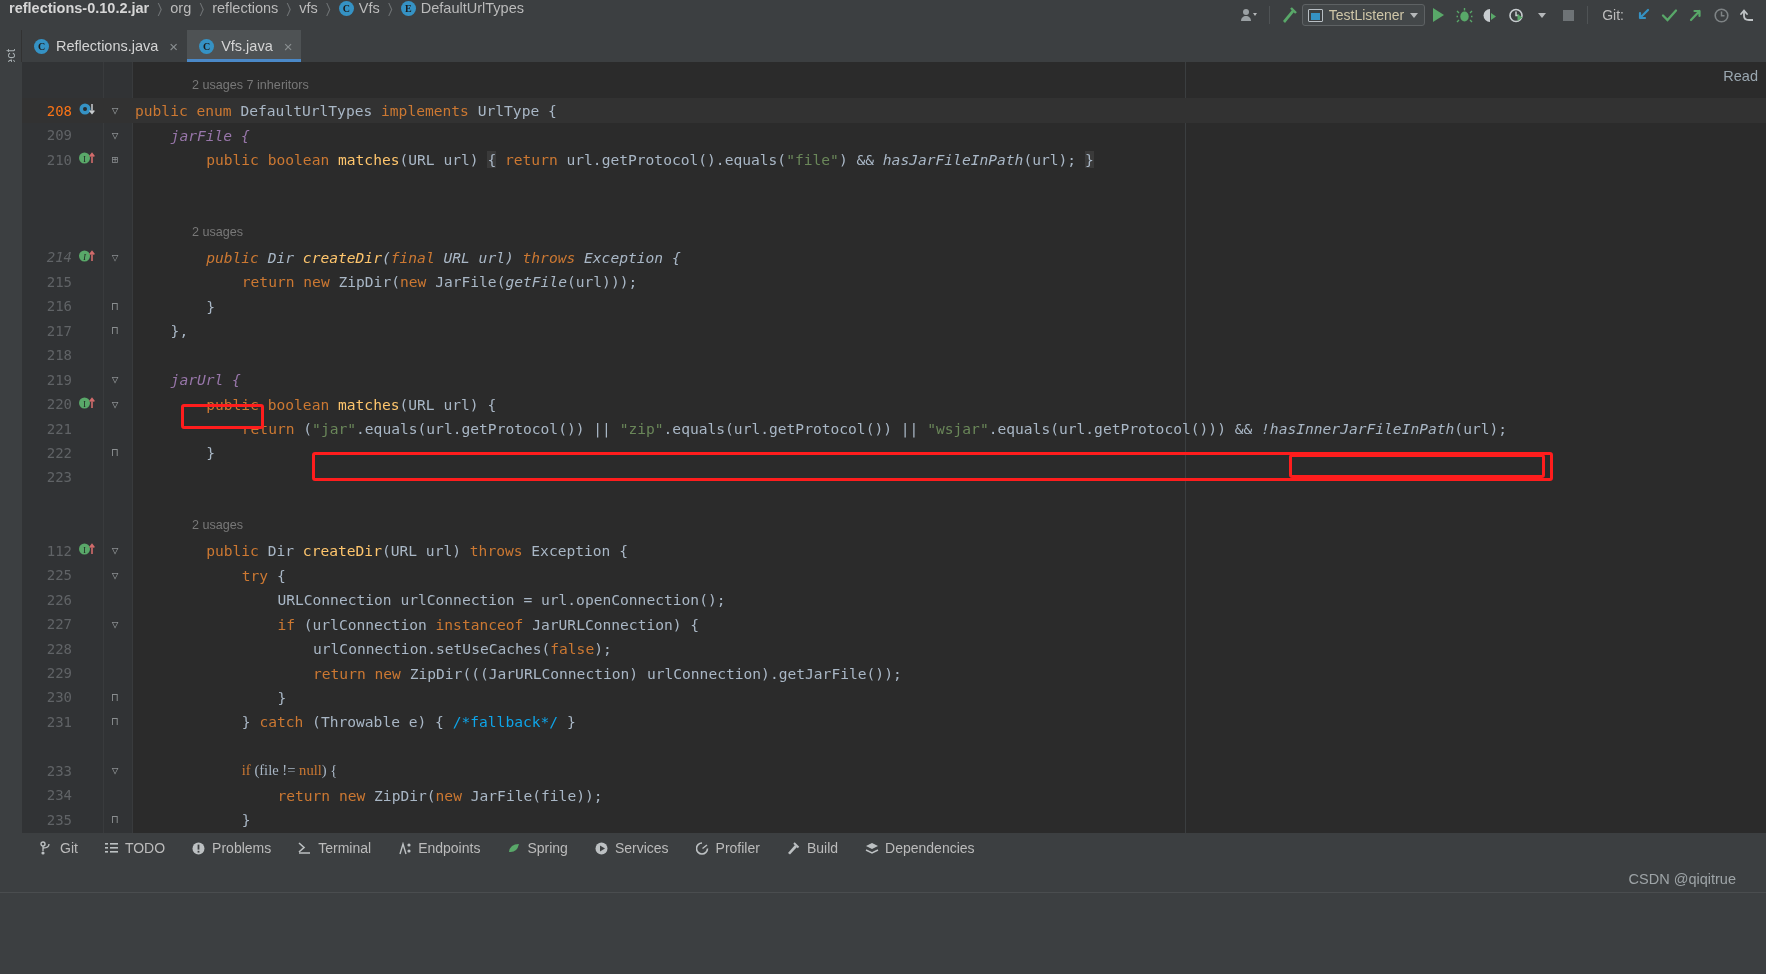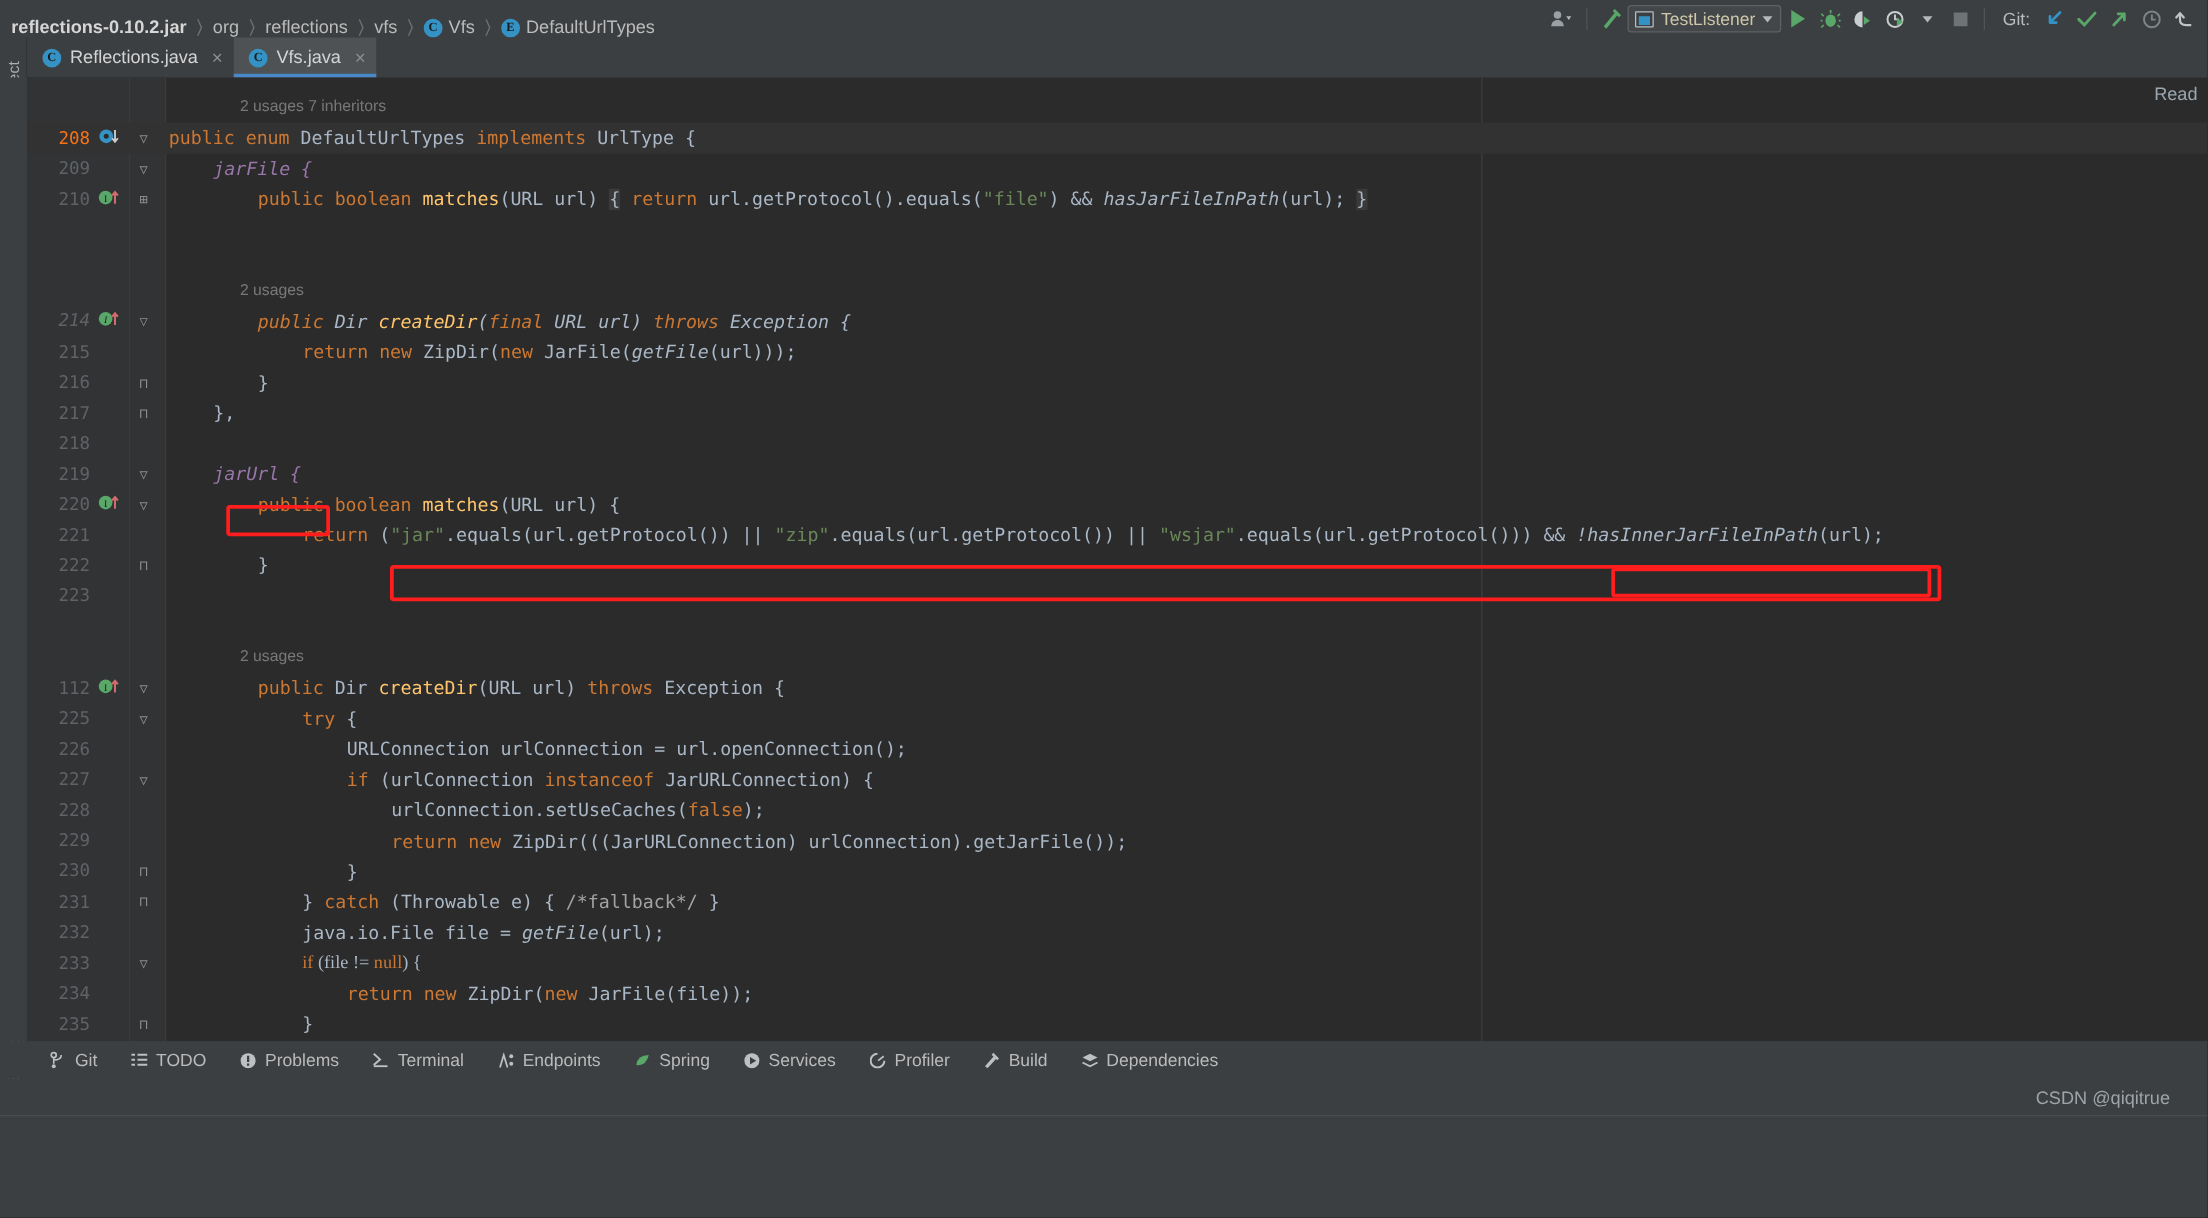--- a/index.html
+++ b/index.html
@@ -9,21 +9,21 @@
     font-family: "Liberation Sans", sans-serif;
     overflow: hidden;
   }
   #app { position: relative; width: 1766px; height: 974px; background: #3c3f41; }
 
   
   .topbar {
     position: absolute; top: 0; left: 0; width: 1766px; height: 30px;
     background: #3c3f41; display: flex; align-items: center;
   }
-  .crumbs { display: flex; align-items: flex-end; padding-left: 9px; height: 30px; }
+  .crumbs { display: flex; align-items: flex-start; padding-left: 9px; height: 30px; }
   .crumb { color: #bbbbbb; font-size: 14.5px; white-space: nowrap; }
   .crumb.bold { color: #d6d6d6; font-weight: bold; }
   .crumb-sep { color: #6e7274; font-size: 15px; margin: 0 8px; }
   .crumb-ico {
     display: inline-block; width: 15px; height: 15px; border-radius: 50%;
     background: #3592c4; color: #1b1b1b; font-size: 10px; font-weight: bold;
     text-align: center; line-height: 15px; margin-right: 5px;
     vertical-align: -2px; font-family: "Liberation Serif", serif;
   }
   .crumb-grp { display: flex; align-items: center; }
@@ -81,21 +81,21 @@
   .fold { position: absolute; left: 86px; width: 14px; text-align: center; color: #8b8f91; font-size: 11px; }
   .ltext { position: absolute; left: 113px; white-space: pre; color: #a9b7c6; }
   .hint { position: absolute; left: 113px; color: #787878; font-size: 12.6px; font-family: "Liberation Sans", sans-serif; }
 
   .vline { position: absolute; top: 0; width: 1px; height: 771px; background: #393b3d; }
   .rmargin { position: absolute; left: 1163px; top: 0; width: 1px; height: 771px; background: #3b3e40; }
 
   
   .kw { color: #cc7832; }
   .str { color: #6a8759; }
-  .cmt { color: #a3a3a3; }
+  .cmt { color: #0ea5e9; }
   .mth { color: #ffc66d; }
   .stat { color: #a9b7c6; font-style: italic; }
   .enum { color: #9876aa; font-style: italic; }
   .ident { color: #a9b7c6; }
 
   .sel { background: #3a3a3a; }
 
   
   .annot { position: absolute; border: 3px solid #ff1d1d; border-radius: 3px; pointer-events: none; }
   .toolwin { position: absolute; left: 0; top: 833px; width: 1766px; height: 30px; background: #3c3f41; display: flex; align-items: center; padding-left: 26px; gap: 0; text-align: center; }
@@ -408,24 +408,20 @@
         <div class="line" style="top: 623.25px;">
           <span class="lnum">230</span>
           <span class="fold">⊓</span>
           <span class="ltext" style="padding-left: 142.4px;"><span class="ident">}</span></span>
         </div>
         <div class="line" style="top: 647.7px;">
           <span class="lnum">231</span>
           <span class="fold">⊓</span>
           <span class="ltext" style="padding-left: 106.8px;"><span class="ident">} </span><span class="kw">catch </span><span class="ident">(Throwable e) { </span><span class="cmt">/*fallback*/</span><span class="ident"> }</span></span>
         </div>
-        <div class="line" style="top: 672.15px;">
-          <span class="lnum">232</span>
-          <span class="ltext" style="padding-left: 106.8px;"><span class="ident">java.io.File file = </span><span class="stat">getFile</span><span class="ident">(url);</span></span>
-        </div>
         <div class="line" style="top: 696.6px;">
           <span class="lnum">233</span>
           <span class="fold">▽</span>
           <span class="ltext" style="padding-left: 106.8px; font-family: Liberation Serif, serif;"><span class="kw">if </span><span class="ident">(file != </span><span class="kw">null</span><span class="ident">) {</span></span>
         </div>
         <div class="line" style="top: 721.05px;">
           <span class="lnum">234</span>
           <span class="ltext" style="padding-left: 142.4px;"><span class="kw">return </span><span class="kw">new </span><span class="ident">ZipDir(</span><span class="kw">new </span><span class="ident">JarFile(file));</span></span>
         </div>
         <div class="line" style="top: 745.5px;">

